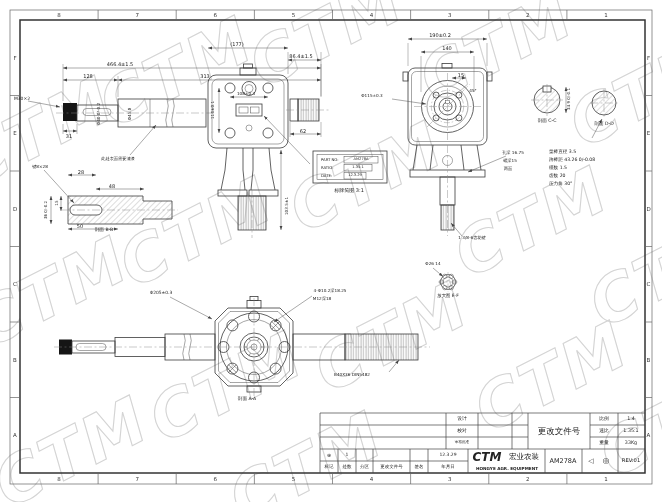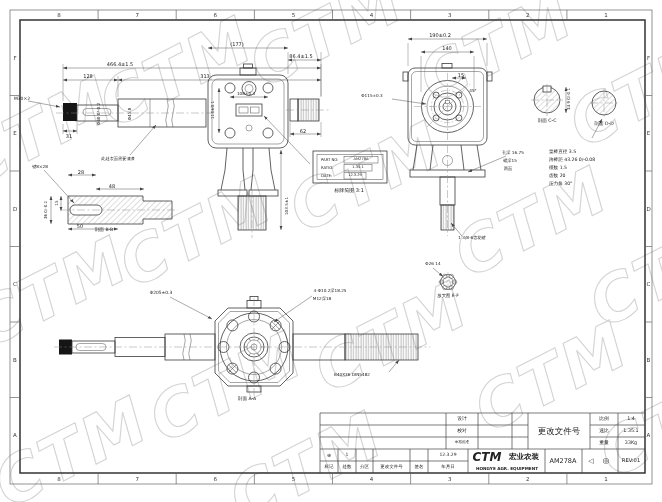--- a/index.html
+++ b/index.html
@@ -320,21 +320,21 @@
       <div class="lbl" style="left: 462px; top: 431px; font-size: 4.8px; transform: translate(-50%, -50%);">校对</div>
       <div class="lbl" style="left: 462px; top: 443px; font-size: 3.6px; transform: translate(-50%, -50%);">审核批准</div>
       <div class="lbl" style="left: 559px; top: 431px; font-size: 8.5px; transform: translate(-50%, -50%);">更改文件号</div>
       <div class="lbl" style="left: 604px; top: 419px; font-size: 4.8px; transform: translate(-50%, -50%);">比例</div>
       <div class="lbl" style="left: 631px; top: 419px; font-size: 4.8px; transform: translate(-50%, -50%);">1:4</div>
       <div class="lbl" style="left: 604px; top: 431px; font-size: 4.8px; transform: translate(-50%, -50%);">速比</div>
       <div class="lbl" style="left: 631px; top: 431px; font-size: 4.8px; transform: translate(-50%, -50%);">1.35:1</div>
       <div class="lbl" style="left: 604px; top: 443px; font-size: 4.8px; transform: translate(-50%, -50%);">重量</div>
       <div class="lbl" style="left: 631px; top: 443px; font-size: 4.8px; transform: translate(-50%, -50%);">33Kg</div>
       <div class="lbl" style="left: 487px; top: 457px; font-size: 12px; font-weight: bold; font-style: italic; transform: translate(-50%, -50%);">CTM</div>
-      <div class="lbl" style="left: 524px; top: 457px; font-size: 7.5px; font-weight: bold; transform: translate(-50%, -50%);">宏业农装</div>
+      <div class="lbl" style="left: 524px; top: 457px; font-size: 7.5px; font-weight: normal; transform: translate(-50%, -50%);">宏业农装</div>
       <div class="lbl" style="left: 507px; top: 468.5px; font-size: 4.2px; font-weight: bold; transform: translate(-50%, -50%);">HONGYE AGR. EQUIPMENT</div>
       <div class="lbl" style="left: 563px; top: 461px; font-size: 6.5px; transform: translate(-50%, -50%);">AM278A</div>
       <div class="lbl" style="left: 631px; top: 461px; font-size: 5.2px; transform: translate(-50%, -50%);">REV:01</div>
       <div class="lbl" style="left: 329px; top: 455px; font-size: 5px; transform: translate(-50%, -50%);">⊛</div>
       <div class="lbl" style="left: 347px; top: 455px; font-size: 4.5px; transform: translate(-50%, -50%);">1</div>
       <div class="lbl" style="left: 448px; top: 455px; font-size: 4.5px; transform: translate(-50%, -50%);">12.3.29</div>
       <div class="lbl" style="left: 329px; top: 467px; font-size: 4.5px; transform: translate(-50%, -50%);">标记</div>
       <div class="lbl" style="left: 347px; top: 467px; font-size: 4.5px; transform: translate(-50%, -50%);">处数</div>
       <div class="lbl" style="left: 364.5px; top: 467px; font-size: 4.5px; transform: translate(-50%, -50%);">分区</div>
       <div class="lbl" style="left: 391.5px; top: 467px; font-size: 4.5px; transform: translate(-50%, -50%);">更改文件号</div>

